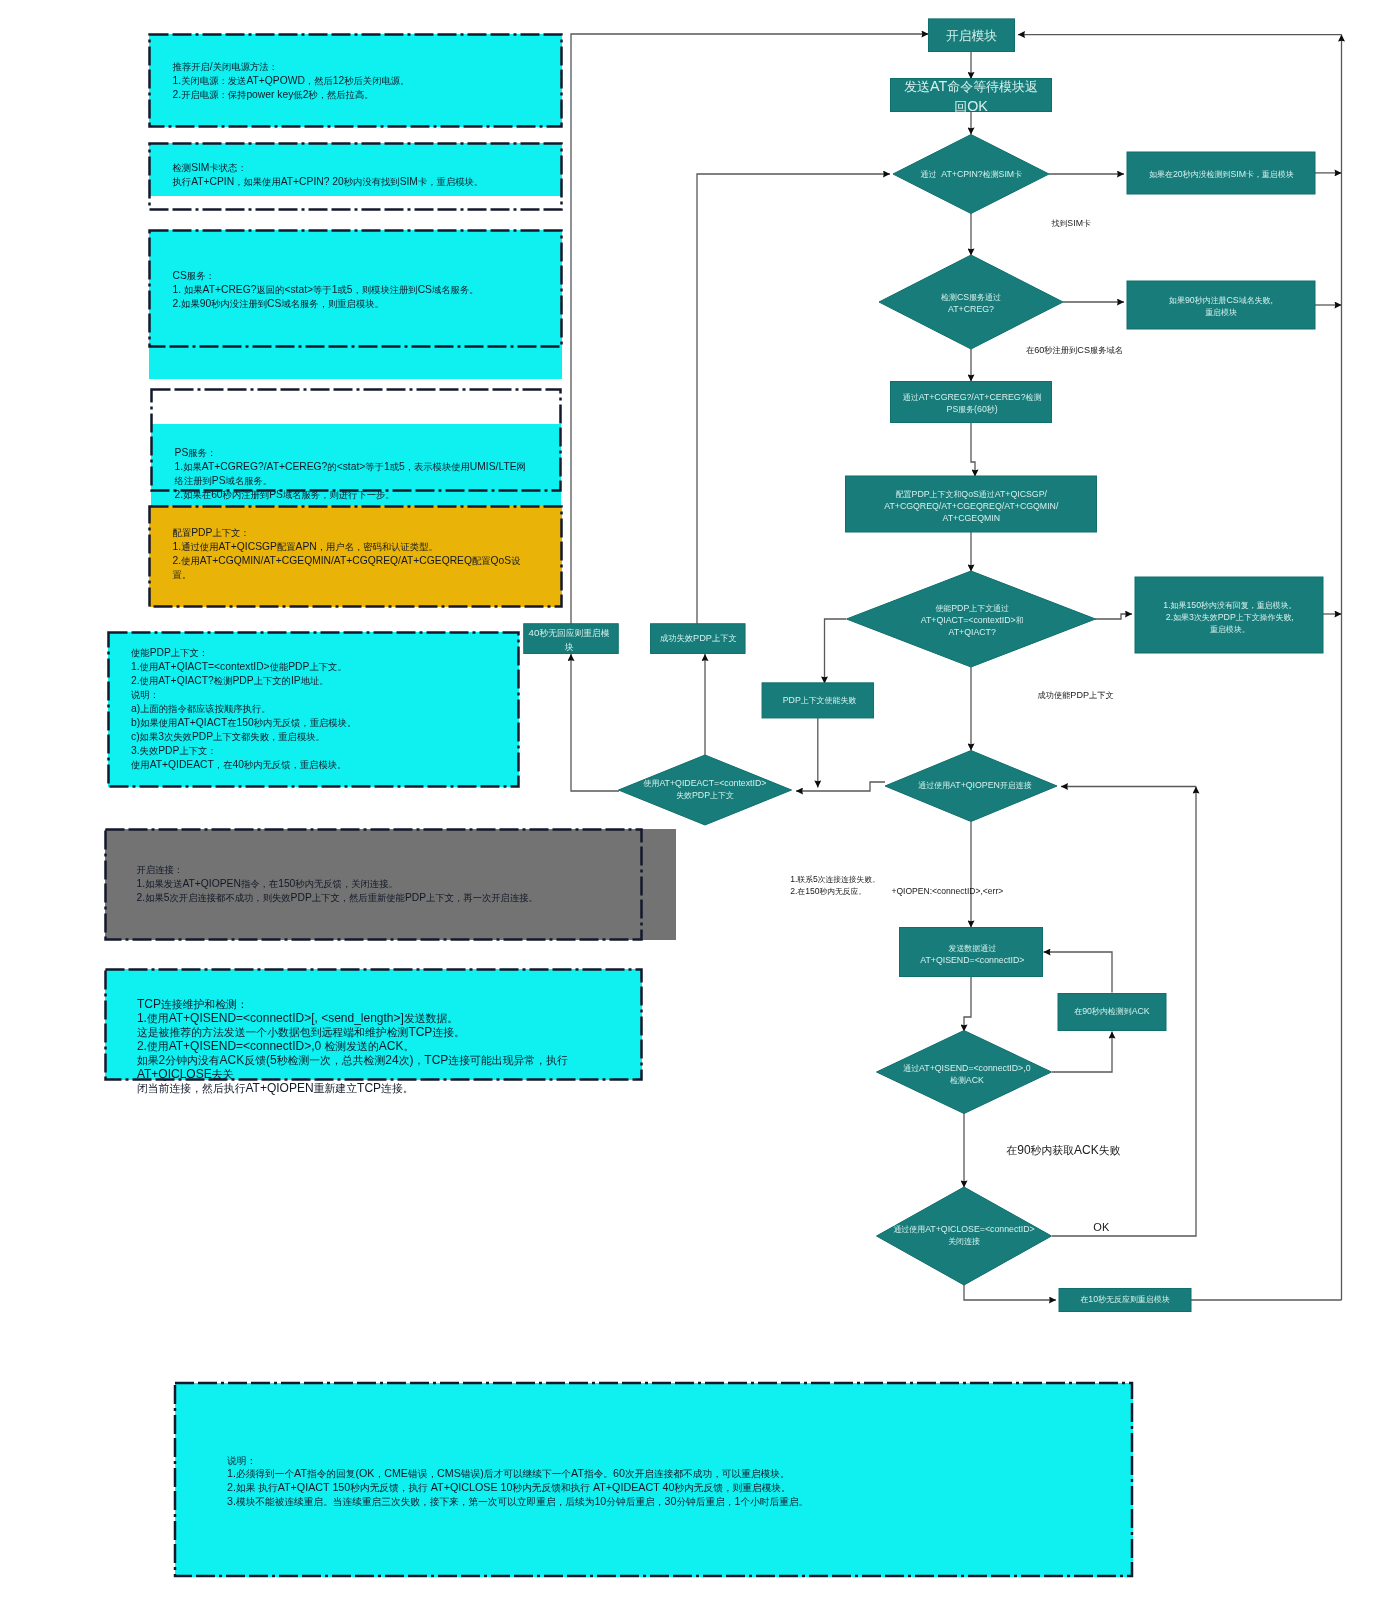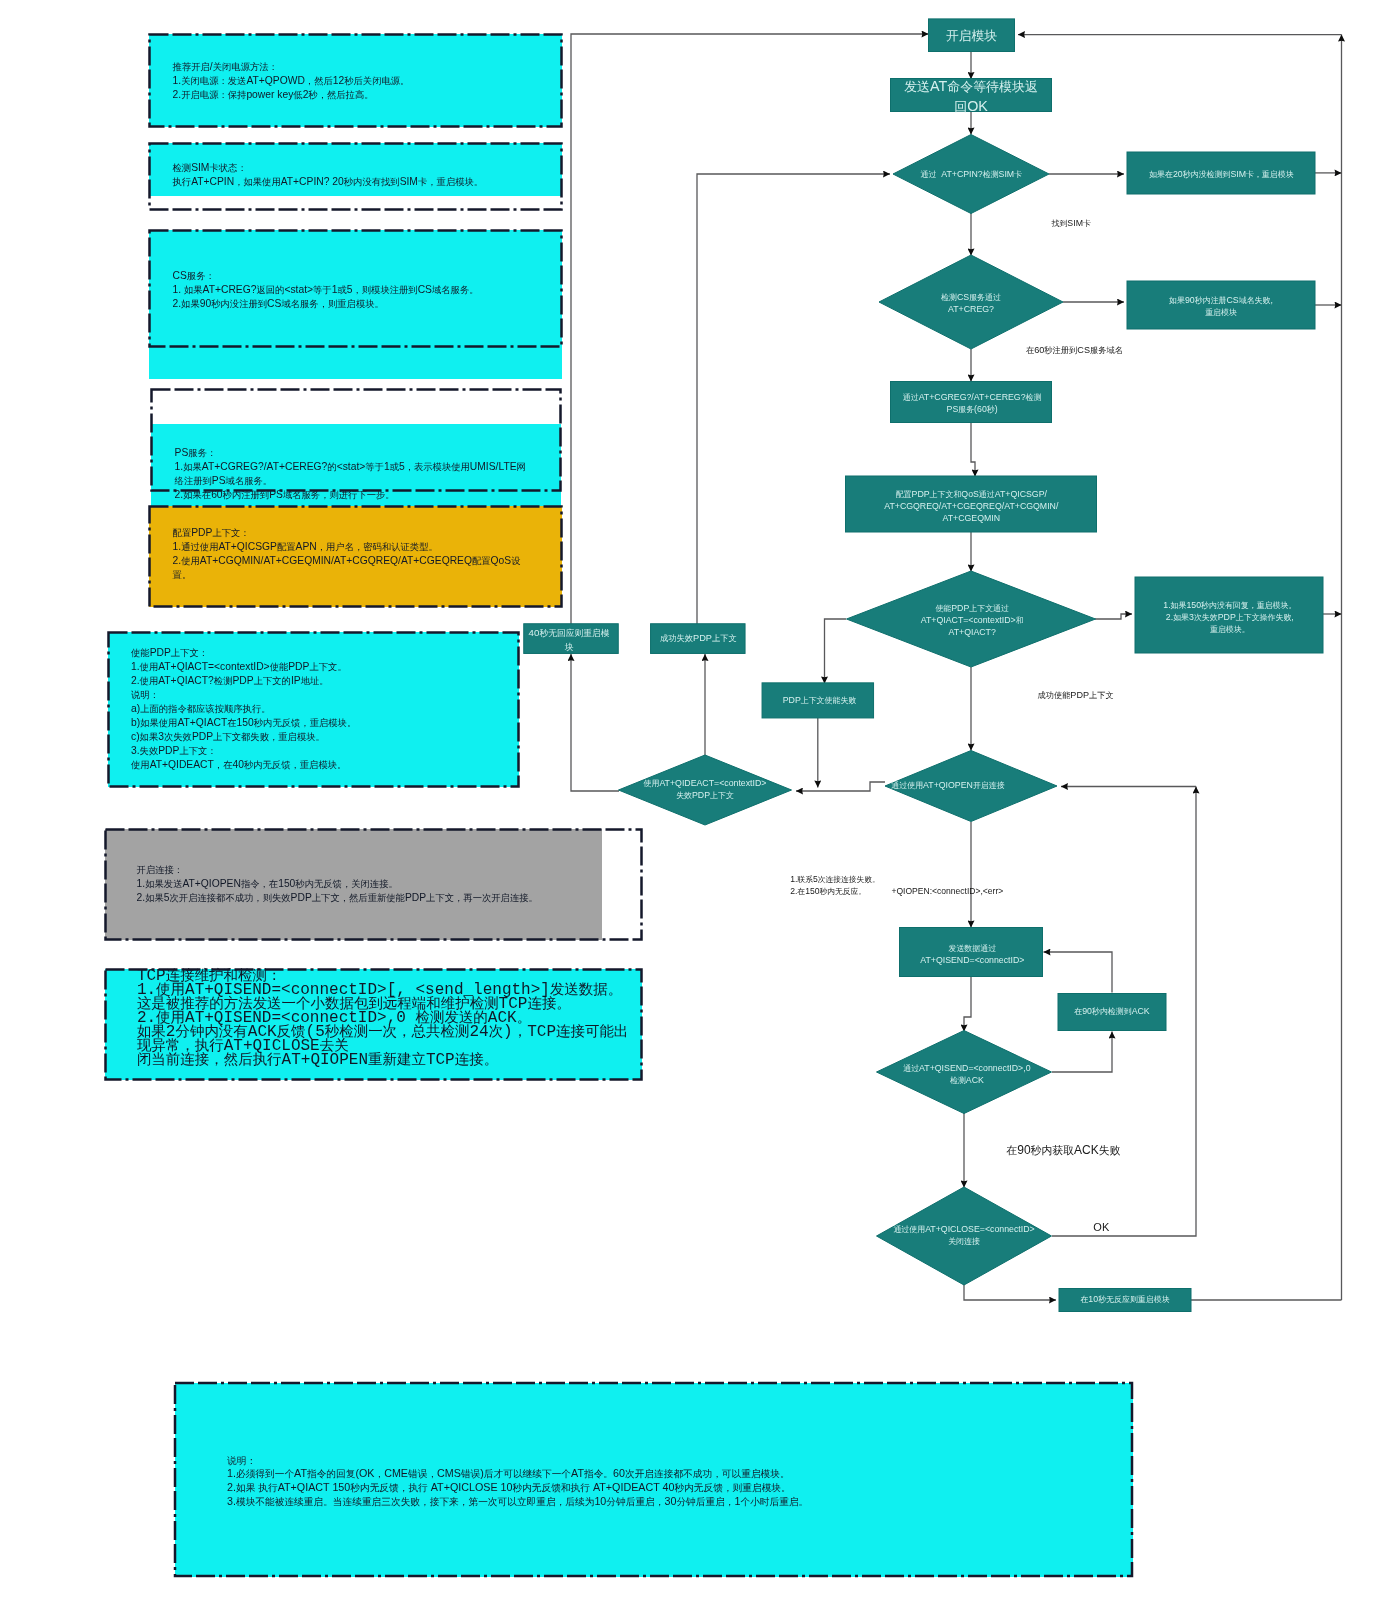--- a/index.html
+++ b/index.html
@@ -133,21 +133,21 @@
       <div class="nodeLab" style="left: 771px; top: 292.09px; width: 400px; font-size: 8.78px; line-height: 11.81px; color: rgb(213, 240, 238);"><div><span class="cj">检测</span>CS<span class="cj">服务通过</span></div><div>AT+CREG?</div></div>
       <div class="nodeLab" style="left: 1021px; top: 294.69px; width: 400px; font-size: 8.78px; line-height: 11.81px; color: rgb(213, 240, 238);"><div><span class="cj">如果</span>90<span class="cj">秒内注册</span>CS<span class="cj">域名失败</span>,</div><div><span class="cj">重启模块</span></div></div>
       <div class="nodeLab" style="left: 772.1px; top: 391.89px; width: 400px; font-size: 8.78px; line-height: 11.81px; color: rgb(213, 240, 238);"><div><span class="cj">通过</span>AT+CGREG?/AT+CEREG?<span class="cj">检测</span></div><div>PS<span class="cj">服务</span>(60<span class="cj">秒</span>)</div></div>
       <div class="nodeLab" style="left: 771.3px; top: 489.485px; width: 400px; font-size: 8.78px; line-height: 11.81px; color: rgb(213, 240, 238);"><div><span class="cj">配置</span>PDP<span class="cj">上下文和</span>QoS<span class="cj">通过</span>AT+QICSGP/</div><div>AT+CGQREQ/AT+CGEQREQ/AT+CGQMIN/</div><div>AT+CGEQMIN</div></div>
       <div class="nodeLab" style="left: 772.2px; top: 602.885px; width: 400px; font-size: 8.78px; line-height: 11.81px; color: rgb(213, 240, 238);"><div><span class="cj">使能</span>PDP<span class="cj">上下文通过</span></div><div>AT+QIACT=&lt;contextID&gt;<span class="cj">和</span></div><div>AT+QIACT?</div></div>
       <div class="nodeLab" style="left: 1029.8px; top: 600.285px; width: 400px; font-size: 8.78px; line-height: 11.81px; color: rgb(213, 240, 238);"><div>1.<span class="cj">如果</span>150<span class="cj">秒内没有回复，重启模块。</span></div><div>2.<span class="cj">如果</span>3<span class="cj">次失效</span>PDP<span class="cj">上下文操作失败</span>,</div><div><span class="cj">重启模块。</span></div></div>
       <div class="nodeLab" style="left: 619.5px; top: 695.495px; width: 400px; font-size: 8.78px; line-height: 11.81px; color: rgb(213, 240, 238);"><div>PDP<span class="cj">上下文使能失败</span></div></div>
       <div class="nodeLab" style="left: 505px; top: 778.19px; width: 400px; font-size: 8.78px; line-height: 11.81px; color: rgb(213, 240, 238);"><div><span class="cj">使用</span>AT+QIDEACT=&lt;contextID&gt;</div><div><span class="cj">失效</span>PDP<span class="cj">上下文</span></div></div>
       <div class="nodeLab" style="left: 498.4px; top: 632.435px; width: 400px; font-size: 9.17px; line-height: 12.33px; color: rgb(213, 240, 238);"><div><span class="cj">成功失效</span>PDP<span class="cj">上下文</span></div></div>
       <div class="nodeLab" style="left: 369px; top: 625.58px; width: 400px; font-size: 9.68px; line-height: 13.02px; color: rgb(213, 240, 238);"><div>40<span class="cj">秒无回应则重启模</span></div><div><span class="cj">块</span></div></div>
-      <div class="nodeLab" style="left: 748px; top: 780.095px; width: 400px; font-size: 8.78px; line-height: 11.81px; color: rgb(213, 240, 238);"><div><span class="cj">通过使用</span>AT+QIOPEN<span class="cj">开启连接</span></div></div>
+      <div class="nodeLab" style="left: 775px; top: 780.095px; width: 400px; font-size: 8.78px; line-height: 11.81px; color: rgb(213, 240, 238);"><div><span class="cj">通过使用</span>AT+QIOPEN<span class="cj">开启连接</span></div></div>
       <div class="nodeLab" style="left: 772.3px; top: 943.19px; width: 400px; font-size: 8.78px; line-height: 11.81px; color: rgb(213, 240, 238);"><div><span class="cj">发送数据通过</span></div><div>AT+QISEND=&lt;connectID&gt;</div></div>
       <div class="nodeLab" style="left: 912px; top: 1006.1px; width: 400px; font-size: 8.78px; line-height: 11.81px; color: rgb(213, 240, 238);"><div><span class="cj">在</span>90<span class="cj">秒内检测到</span>ACK</div></div>
       <div class="nodeLab" style="left: 766.9px; top: 1062.89px; width: 400px; font-size: 8.78px; line-height: 11.81px; color: rgb(213, 240, 238);"><div><span class="cj">通过</span>AT+QISEND=&lt;connectID&gt;,0</div><div><span class="cj">检测</span>ACK</div></div>
       <div class="nodeLab" style="left: 764px; top: 1224.19px; width: 400px; font-size: 8.78px; line-height: 11.81px; color: rgb(213, 240, 238);"><div><span class="cj">通过使用</span>AT+QICLOSE=&lt;connectID&gt;</div><div><span class="cj">关闭连接</span></div></div>
       <div class="nodeLab" style="left: 925px; top: 1294.1px; width: 400px; font-size: 8.78px; line-height: 11.81px; color: rgb(213, 240, 238);"><div><span class="cj">在</span>10<span class="cj">秒无反应则重启模块</span></div></div>
     </div>
   <div id="edgelabels">
       <div class="edgeLab" style="font-size: 8.78px; line-height: 11.81px; color: rgb(26, 26, 26); top: 217.695px; left: 871.2px; width: 400px; text-align: center;"><div><span class="cj">找到</span>SIM<span class="cj">卡</span></div></div>
       <div class="edgeLab" style="font-size: 9.15px; line-height: 12.31px; color: rgb(26, 26, 26); top: 343.845px; left: 874.5px; width: 400px; text-align: center;"><div><span class="cj">在</span>60<span class="cj">秒注册到</span>CS<span class="cj">服务域名</span></div></div>
       <div class="edgeLab" style="font-size: 9.07px; line-height: 12.2px; color: rgb(26, 26, 26); top: 689.3px; left: 875.6px; width: 400px; text-align: center;"><div><span class="cj">成功使能</span>PDP<span class="cj">上下文</span></div></div>
@@ -197,29 +197,29 @@
           <div>1.<span class="cj">使用</span>AT+QIACT=&lt;contextID&gt;<span class="cj">使能</span>PDP<span class="cj">上下文。</span></div>
           <div>2.<span class="cj">使用</span>AT+QIACT?<span class="cj">检测</span>PDP<span class="cj">上下文的</span>IP<span class="cj">地址。</span></div>
           <div><span class="cj">说明：</span></div>
           <div>a)<span class="cj">上面的指令都应该按顺序执行。</span></div>
           <div>b)<span class="cj">如果使用</span>AT+QIACT<span class="cj">在</span>150<span class="cj">秒内无反馈，重启模块。</span></div>
           <div>c)<span class="cj">如果</span>3<span class="cj">次失效</span>PDP<span class="cj">上下文都失败，重启模块。</span></div>
           <div>3.<span class="cj">失效</span>PDP<span class="cj">上下文：</span></div>
           <div><span class="cj">使用</span>AT+QIDEACT<span class="cj">，在</span>40<span class="cj">秒内无反馈，重启模块。</span></div>
         </div>
       </div>
-      <div class="noteBox" style="left: 105px; top: 829px; width: 497px; height: 111px; background: #a3a3a3;">
+      <div class="noteBox" style="left: 105px; top: 829px; width: 571px; height: 111px; background: #737373;">
         <div class="noteTxt" style="left: 31.6px; top: 34.1px; width: 500px; font-size: 10.3px; line-height: 14px; white-space: normal;">
           <div><span class="cj">开启连接：</span></div>
           <div>1.<span class="cj">如果发送</span>AT+QIOPEN<span class="cj">指令，在</span>150<span class="cj">秒内无反馈，关闭连接。</span></div>
           <div>2.<span class="cj">如果</span>5<span class="cj">次开启连接都不成功，则失效</span>PDP<span class="cj">上下文，然后重新使能</span>PDP<span class="cj">上下文，再一次开启连接。</span></div>
         </div>
       </div>
       <div class="noteBox" style="left: 105px; top: 969px; width: 537px; height: 111px; background: rgb(15, 240, 240);">
-        <div class="noteTxt" style="left: 31.9px; top: 0; width: 505px; font-size: 16px; line-height: 14px; white-space: normal; font-family: Liberation Mono, monospace;">
+        <div class="noteTxt" style="left: 31.9px; top: 28px; width: 505px; font-size: 12px; line-height: 14px; white-space: normal;">
           <div>TCP<span class="cj">连接维护和检测：</span></div>
           <div>1.<span class="cj">使用</span>AT+QISEND=&lt;connectID&gt;[, &lt;send_length&gt;]<span class="cj">发送数据。</span></div>
           <div><span class="cj">这是被推荐的方法发送一个小数据包到远程端和维护检测</span>TCP<span class="cj">连接。</span></div>
           <div>2.<span class="cj">使用</span>AT+QISEND=&lt;connectID&gt;,0 <span class="cj">检测发送的</span>ACK<span class="cj">。</span></div>
           <div><span class="cj">如果</span>2<span class="cj">分钟内没有</span>ACK<span class="cj">反馈</span>(5<span class="cj">秒检测一次，总共检测</span>24<span class="cj">次</span>)<span class="cj">，</span>TCP<span class="cj">连接可能出现异常，执行</span>AT+QICLOSE<span class="cj">去关</span></div>
           <div><span class="cj">闭当前连接，然后执行</span>AT+QIOPEN<span class="cj">重新建立</span>TCP<span class="cj">连接。</span></div>
         </div>
       </div>
       <div class="noteBox" style="left: 174.5px; top: 1382.5px; width: 958px; height: 194px; background: rgb(15, 240, 240);">
         <div class="noteTxt" style="left: 52.5px; top: 71.21px; width: 900px; font-size: 10.72px; line-height: 13.7px; white-space: normal;">

